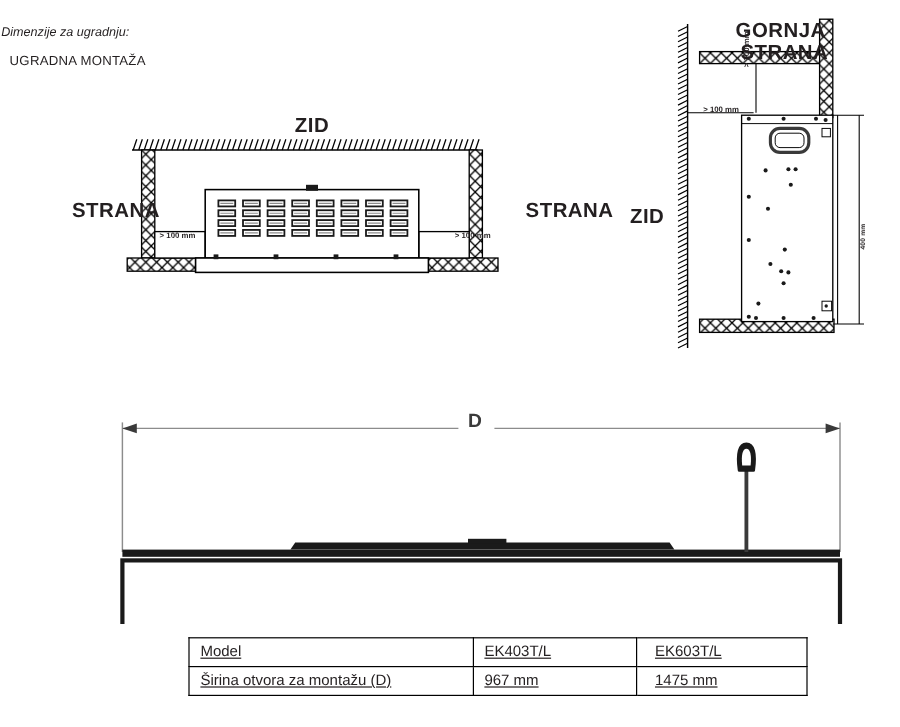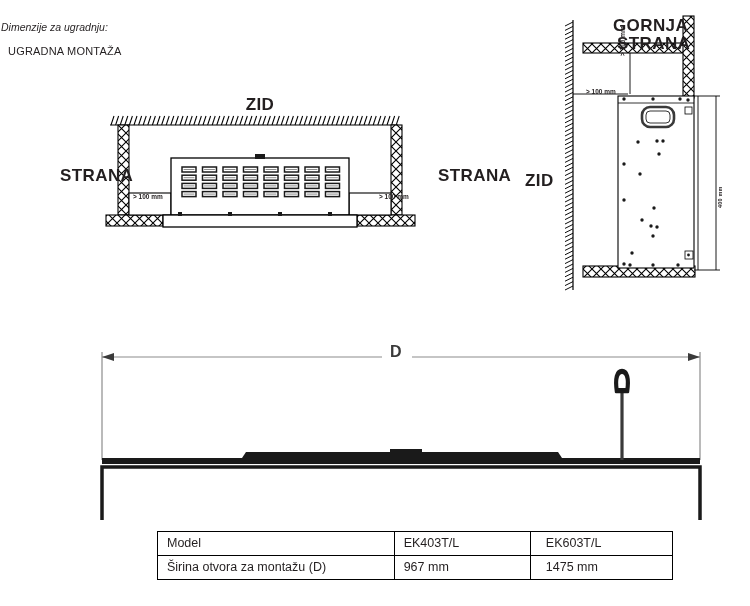--- a/index.html
+++ b/index.html
@@ -51,20 +51,21 @@
     font-weight: bold;
     color: #3a3a3a;
   }
 
   
   #spec-table {
     left: 157px; top: 531px;
     width: 516px;
     border-collapse: collapse;
     font-size: 12.5px;
+    text-decoration: underline;
   }
   #spec-table td {
     border: 1px solid #000;
     padding: 3px 0 3px 9px;
     height: 17px;
     line-height: 15px;
     white-space: nowrap;
   }
   #spec-table td.c0 { width: 238px; }
   #spec-table td.c1 { width: 138px; margin-top: 32px; }

